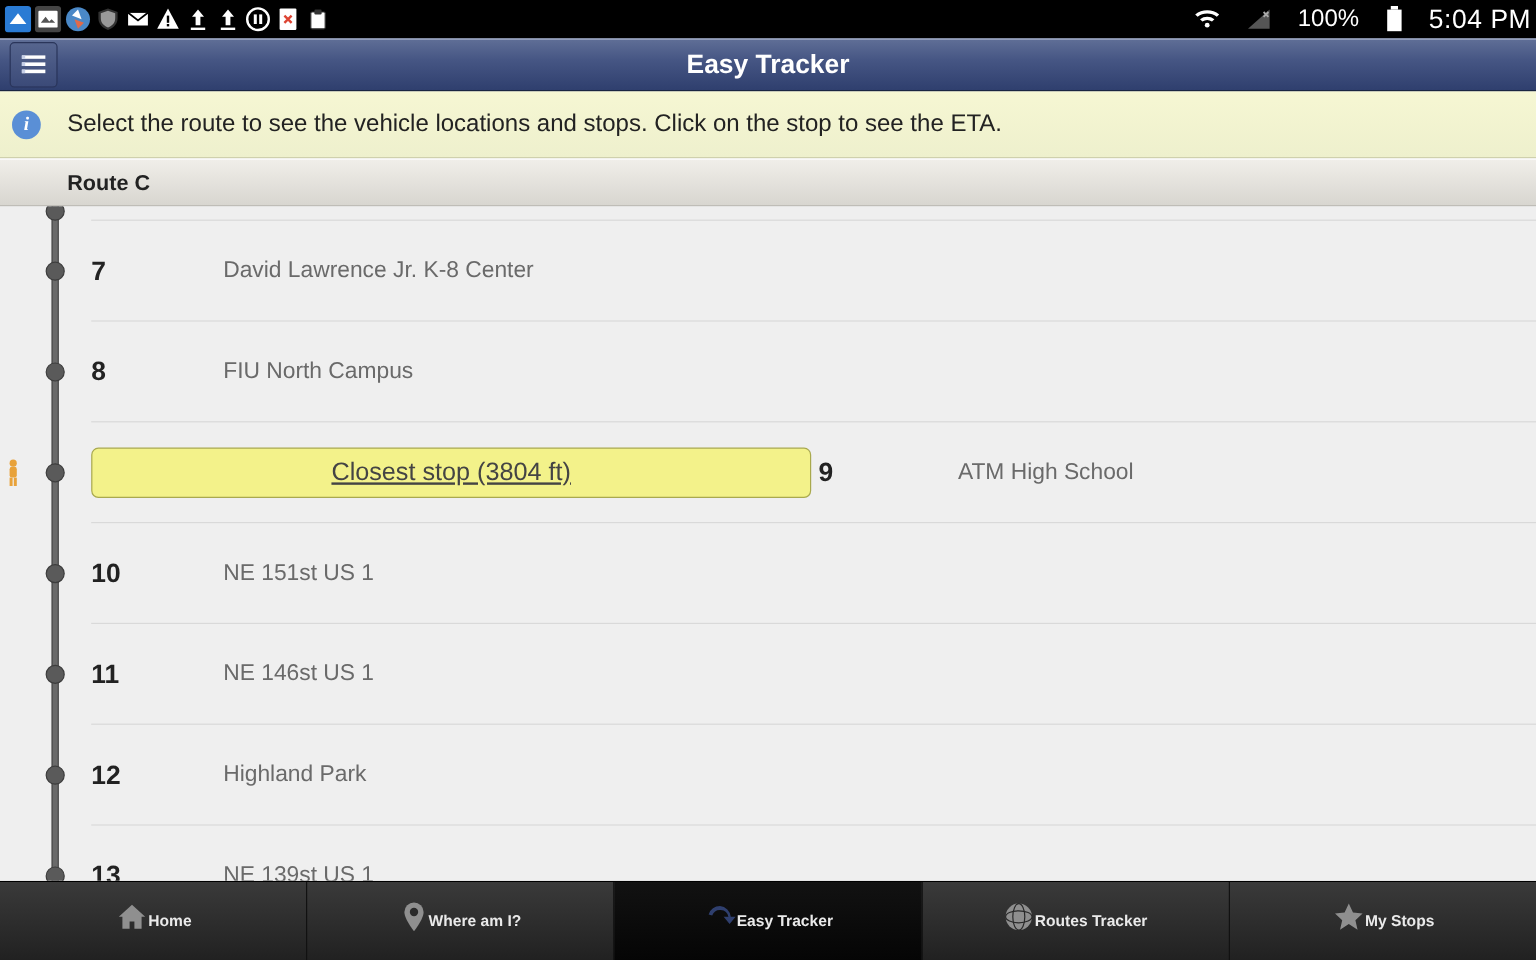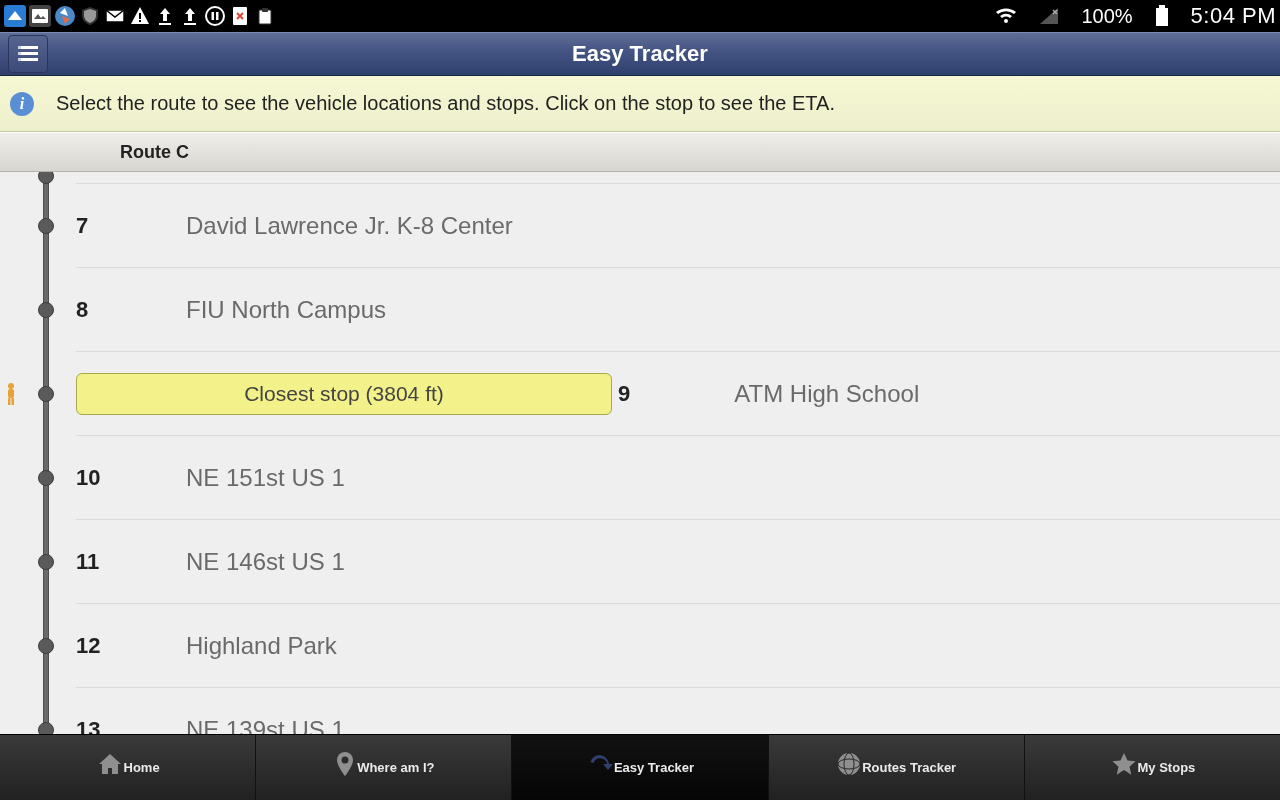--- a/index.html
+++ b/index.html
@@ -19,36 +19,36 @@
   .header-title { position: absolute; left: 0; right: 0; text-align: center; color: #fff; font-size: 22px; font-weight: bold; }
   .menu-btn { width: 40px; height: 38px; margin-left: 8px; background: linear-gradient(to bottom,#56658e,#3b4a78); border:1px solid #2a355a; border-radius:4px; display:flex; align-items:center; justify-content:center; z-index: 2; position: relative; }
   .menu-btn svg { display:block; }
   
   
   .info-bar { height: 56px; background: linear-gradient(to bottom, #f6f7d3, #eef0cd); border-bottom: 1px solid #c7c99e; display:flex; align-items:center; padding: 0 6px; }
   .info-icon { width: 24px; height: 24px; border-radius: 50%; background: #5a8fd6; color:#fff; display:flex; align-items:center; justify-content:center; font-weight:bold; font-family: Georgia, serif; font-style: italic; font-size: 16px; margin-right: 22px; margin-left: 4px; }
   .info-text { color:#222; font-size: 20px; }
   
   
-  .route-sub { height: 40px; background: linear-gradient(to bottom, #f0eee9, #d8d6d0); border-top: 1px solid #fff; border-bottom: 1px solid #b5b2ab; display:flex; align-items:center; padding-left: 120px; color:#222; font-size: 18px; font-weight: bold; }
+  .route-sub { height: 40px; background: linear-gradient(to bottom, #f0eee9, #d8d6d0); border-top: 1px solid #fff; border-bottom: 1px solid #b5b2ab; display:flex; align-items:center; padding-left: 56px; color:#222; font-size: 18px; font-weight: bold; }
   
   
   .list-area { position: relative; height: 562px; background: #efefef; overflow: hidden; }
   .track { position:absolute; left: 40px; top: 0; bottom: 0; width: 12px; background: linear-gradient(to bottom, #4e4e4e 0, #4e4e4e 1px, transparent 1px); }
   .track .rail { position:absolute; left: 3px; top: 0; bottom: 0; width: 6px; background: #6a6a6a; border-left:1px solid #4d4d4d; border-right:1px solid #4d4d4d; }
   .track .node { position:absolute; left: -2px; width: 16px; height: 16px; border-radius: 50%; background: #5a5a5a; border: 1px solid #3d3d3d; }
   .person { position:absolute; left: -36px; width: 14px; height: 24px; }
   
   .rows { position: relative; }
   .partial-top { height: 12px; border-bottom: 1px solid #d9d9d9; margin-left: 76px; }
   .row { height: 84px; border-bottom: 1px solid #d9d9d9; margin-left: 76px; display:flex; align-items:center; position: relative; }
   .row .num { width: 110px; font-size: 22px; font-weight: bold; color:#222; }
-  .row .name { font-size: 24px; color: #6a6a6a; }
-  
-  .closest-row .pill { background: #f3f28a; border: 1px solid #a9a94e; border-radius: 6px; height: 42px; width: 536px; display:flex; align-items:center; justify-content:center; font-size: 21px; color:#444; margin-right: 6px; }
+  .row .name { font-size: 19px; color: #6a6a6a; }
+  
+  .closest-row .pill { background: #f3f28a; border: 1px solid #a9a94e; border-radius: 6px; height: 42px; width: 600px; display:flex; align-items:center; justify-content:center; font-size: 21px; color:#444; margin-right: 6px; text-decoration: underline; }
   .closest-row .num { width: auto; margin-right: 104px; }
   
   
   .tabbar { height: 66px; background: linear-gradient(to bottom, #3a3a3a, #212121); display:flex; border-top: 1px solid #000; }
   .tab { flex:1; display:flex; align-items:center; justify-content:center; color:#eaeaea; font-size: 13px; font-weight: bold; border-right: 1px solid #111; position: relative; }
   .tab:last-child { border-right: none; }
   .tab.active { background: linear-gradient(to bottom, #121212, #050505); }
   .tab svg { margin-bottom: 4px; }
   .tab .lbl { white-space: nowrap; }
 </style>

